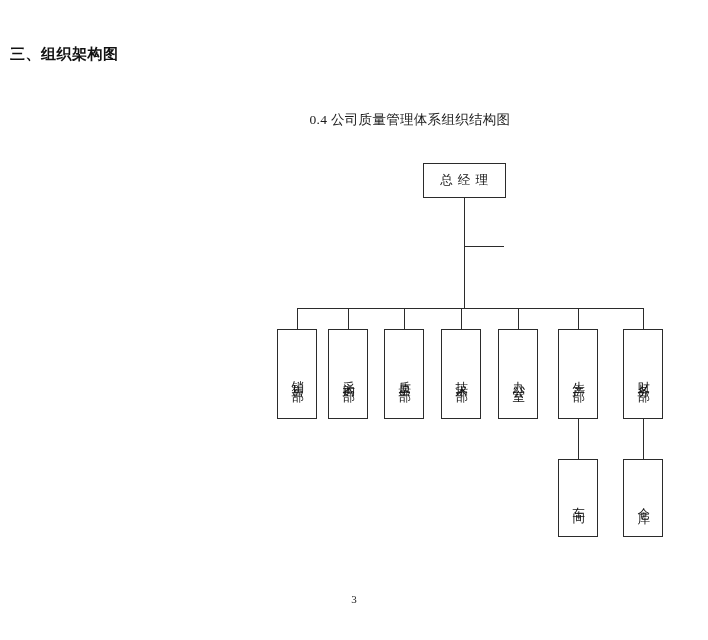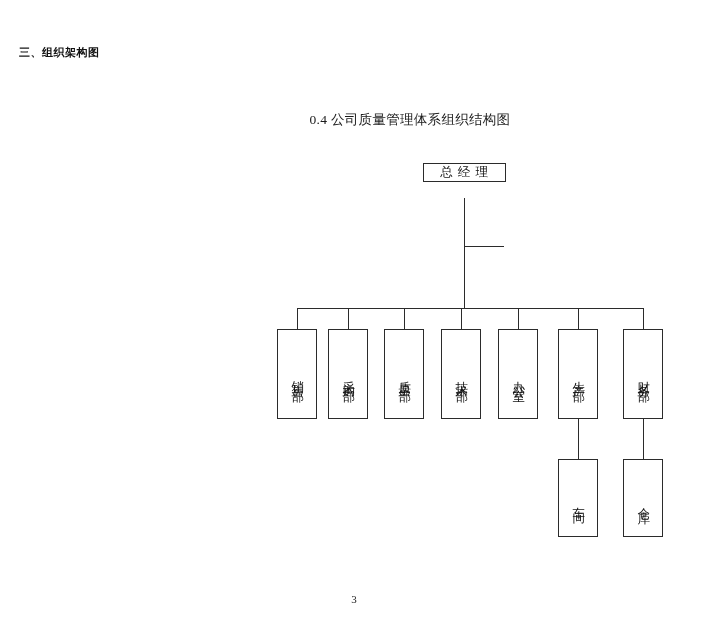--- a/index.html
+++ b/index.html
@@ -17,25 +17,25 @@
   }
 
   .page {
     position: relative;
     width: 708px;
     height: 640px;
   }
 
   .section-heading {
     position: absolute;
-    left: 19px;
+    left: 10px;
     top: 45px;
     font-family: "Liberation Sans", sans-serif;
     font-weight: bold;
-    font-size: 11px;
+    font-size: 15px;
     letter-spacing: 0.5px;
     color: #111;
   }
 
   .chart-title {
     position: absolute;
     left: 0;
     top: 111px;
     width: 708px;
     text-align: center;
@@ -108,21 +108,21 @@
 <div class="page">
 
   <div class="section-heading">三、组织架构图</div>
 
   <div class="chart-title">
     <span class="chart-title-inner">0.4 公司质量管理体系组织结构图</span>
   </div>
 
   <div class="diagram">
 
-    <div class="node horizontal" style="left:423px; top:163px; width:83px; height:19px;">总 经 理</div>
+    <div class="node horizontal" style="left:423px; top:163px; width:83px; height:35px;">总 经 理</div>
 
     <div class="line v" style="left:464px; top:198px; height:110px;"></div>
 
 
     <div class="line h" style="left:464px; top:246px; width:40px;"></div>
 
     <div class="line h" style="left:297px; top:308px; width:346px;"></div>
 
     <div class="line v" style="left:297px; top:308px; height:21px;"></div>
     <div class="line v" style="left:348px; top:308px; height:21px;"></div>

